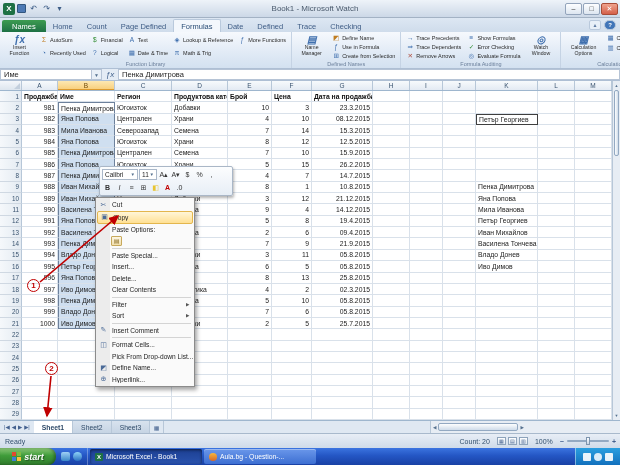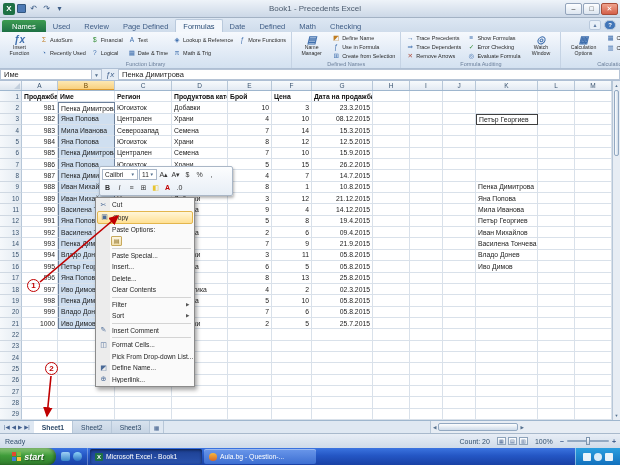--- a/index.html
+++ b/index.html
@@ -183,37 +183,37 @@
 <div class="screen" data-name="excel-window">
 
   <div class="titlebar" data-name="title-bar">
     <div class="qat" data-name="quick-access-toolbar">
       <span class="appicon" data-name="excel-app-icon">X</span>
       <span class="qbtn saveico" data-name="save-icon"></span>
       <span class="qbtn" data-name="undo-icon">↶</span>
       <span class="qbtn" data-name="redo-icon">↷</span>
       <span class="qbtn" data-name="qat-dropdown-icon">▾</span>
     </div>
-    <div class="wtitle" data-name="window-title">Book1  -  Precedents Excel</div>
+    <div class="wtitle" data-name="window-title">Book1  -  Microsoft Watch</div>
     <div class="winbtns" data-name="window-buttons">
       <span class="wb" data-name="minimize-button">–</span>
       <span class="wb" data-name="maximize-button">□</span>
       <span class="wb close" data-name="close-button">✕</span>
     </div>
   </div>
 
   <div class="tabsrow" data-name="ribbon-tabs">
     <div class="rtab file" data-name="tab-file">Names</div>
-      <div class="rtab" data-name="tab-home">Used</div>
-      <div class="rtab" data-name="tab-insert">Review</div>
+      <div class="rtab" data-name="tab-home">Home</div>
+      <div class="rtab" data-name="tab-insert">Count</div>
       <div class="rtab" data-name="tab-page-layout">Page Defined</div>
       <div class="rtab active" data-name="tab-formulas">Formulas</div>
       <div class="rtab" data-name="tab-data">Date</div>
       <div class="rtab" data-name="tab-review">Defined</div>
-      <div class="rtab" data-name="tab-view">Math</div>
+      <div class="rtab" data-name="tab-view">Trace</div>
       <div class="rtab" data-name="tab-developer">Checking</div>
       <div class="ribbonhelp" data-name="ribbon-help-area">
       <span class="rhbtn" data-name="minimize-ribbon-icon">▴</span>
       <span class="rhbtn help" data-name="help-icon">?</span>
     </div>
   </div>
 
   <div class="ribbon" data-name="ribbon">
     <div class="rgroup" data-name="group-function-library">
       <div class="bigbtn" data-name="insert-function-button">

